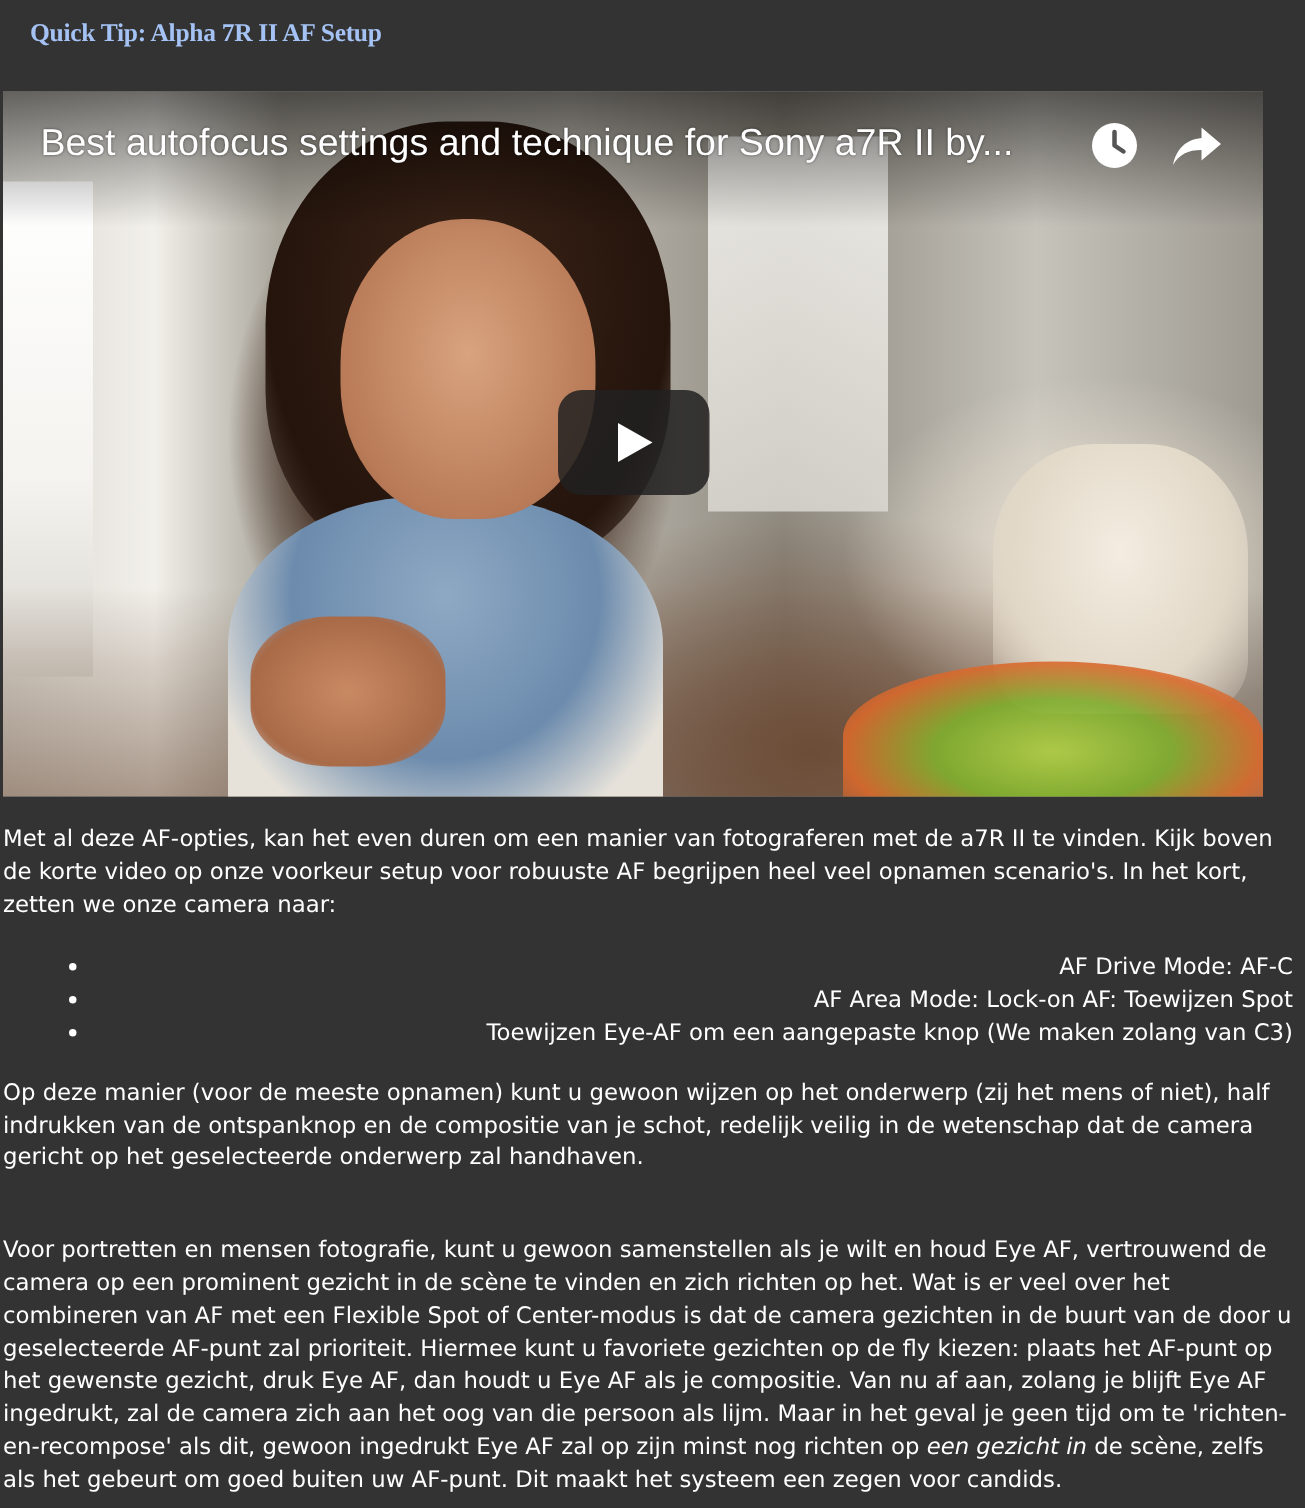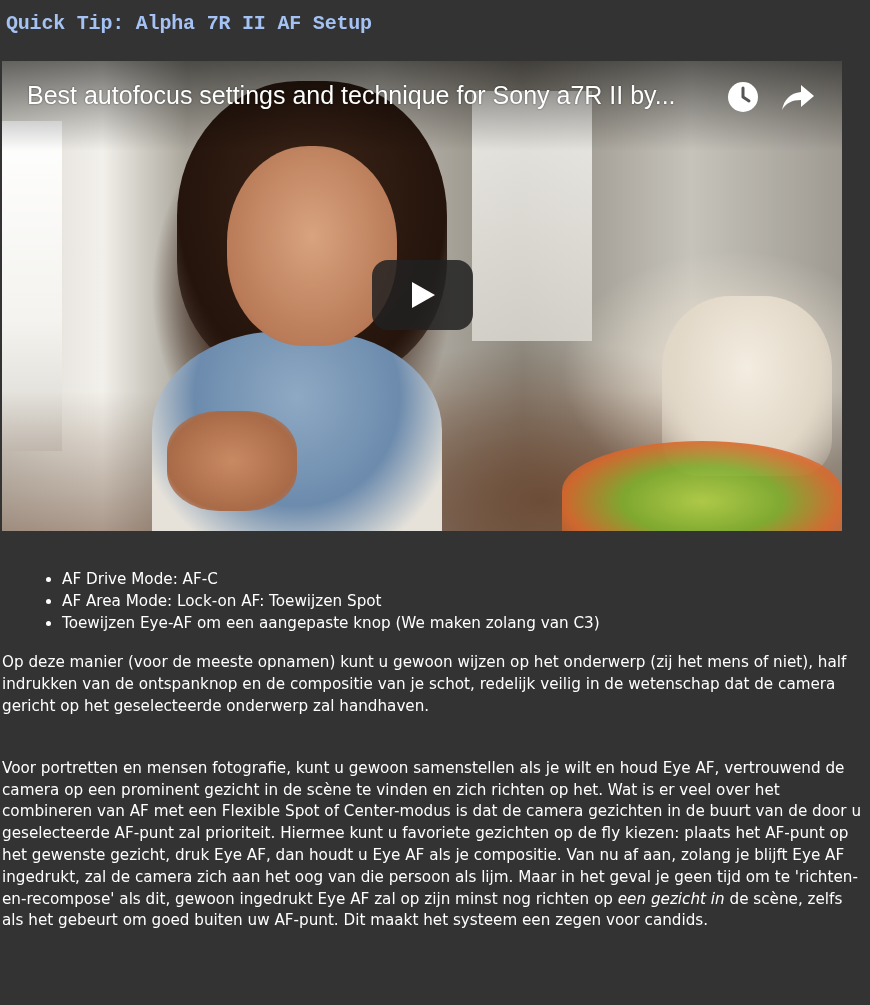--- a/index.html
+++ b/index.html
@@ -11,26 +11,26 @@
       overflow: hidden;
     }
     body {
       font-family: "DejaVu Sans", sans-serif;
       color: #ffffff;
       font-size: 15.2px;
       position: relative;
     }
     .page-title {
       position: absolute;
-      left: 6px;
+      left: 20px;
       top: 12px;
       margin: 0;
-      font-family: Liberation Mono, monospace;
+      font-family: Liberation Serif, serif;
       font-weight: bold;
-      font-size: 20px;
+      font-size: 17px;
       color: #a4c2f4;
       letter-spacing: -0.2px;
     }
     .video {
       position: absolute;
       left: 2px;
       top: 61px;
       width: 840px;
       height: 470px;
       overflow: hidden;
@@ -160,21 +160,21 @@
       top: 549px;
       width: 860px;
       line-height: 21.8px;
     }
     .content p { margin: 0; }
     .content p + p { margin-top: 40px; }
     .content ul {
       margin: 20px 0 18px 0;
       padding-left: 60px;
     }
-    .content ul li { padding-left: 0; }
+    .content ul li { padding-left: 0; text-align: right; }
     .content em { font-style: italic; }
   </style>
 </head>
 <body>
 
 <h1 class="page-title">Quick Tip: Alpha 7R II AF Setup</h1>
 
 <div class="video">
   <div class="video-bg">
     <div class="window-left"></div>
@@ -204,20 +204,21 @@
   </div>
 
   <div class="play-button">
     <svg width="101" height="70" viewBox="0 0 101 70">
       <path d="M40 22 L63 35 L40 48 Z" fill="#ffffff"></path>
     </svg>
   </div>
 </div>
 
 <div class="content">
+  <p>Met al deze AF-opties, kan het even duren om een manier van fotograferen met de a7R II te vinden. Kijk boven de korte video op onze voorkeur setup voor robuuste AF begrijpen heel veel opnamen scenario's. In het kort, zetten we onze camera naar:</p>
   <ul>
     <li>AF Drive Mode: AF-C</li>
     <li>AF Area Mode: Lock-on AF: Toewijzen Spot</li>
     <li>Toewijzen Eye-AF om een aangepaste knop (We maken zolang van C3)</li>
   </ul>
   <p>Op deze manier (voor de meeste opnamen) kunt u gewoon wijzen op het onderwerp (zij het mens of niet), half indrukken van de ontspanknop en de compositie van je schot, redelijk veilig in de wetenschap dat de camera gericht op het geselecteerde onderwerp zal handhaven.</p>
   <p><span>Voor portretten en mensen fotografie, kunt u gewoon samenstellen als je wilt en houd Eye AF, vertrouwend de camera op een prominent gezicht in de scène te vinden en zich richten op het. Wat is er veel over het combineren van AF met een Flexible Spot of Center-modus is dat de camera gezichten in de buurt van de door u geselecteerde AF-punt zal prioriteit. Hiermee kunt u favoriete gezichten op de fly kiezen: plaats het AF-punt op het gewenste gezicht, druk Eye AF, dan houdt u Eye AF als je compositie. Van nu af aan, zolang je blijft Eye AF ingedrukt, zal de camera zich aan het oog van die persoon als lijm. Maar in het geval je geen tijd om te 'richten-en-recompose' als dit, gewoon ingedrukt Eye AF zal op zijn minst nog richten op </span><em>een gezicht in</em><span> de scène, zelfs als het gebeurt om goed buiten uw AF-punt. Dit maakt het systeem een zegen voor candids.</span></p>
 </div>
 
 </body></html>

